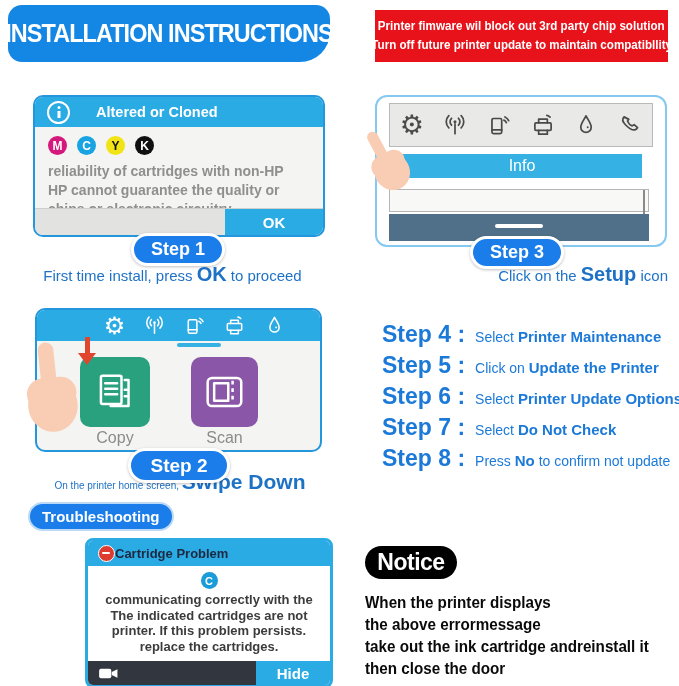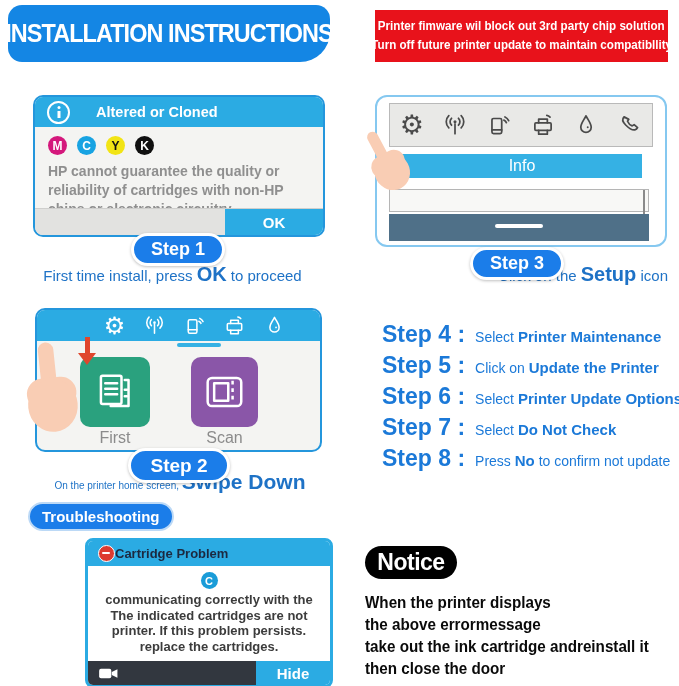--- a/index.html
+++ b/index.html
@@ -179,22 +179,22 @@
       <span class="info-circ"></span>
       <span class="dlg1-title">Altered or Cloned</span>
     </div>
     <div class="ink-row">
       <span class="ink ink-m">M</span>
       <span class="ink ink-c">C</span>
       <span class="ink ink-y">Y</span>
       <span class="ink ink-k">K</span>
     </div>
     <div class="dlg1-body">
+      <div>reliability of cartridges with non-HP</div>
       <div>HP cannot guarantee the quality or</div>
-      <div>reliability of cartridges with non-HP</div>
       <div>chips or electronic circuitry.</div>
     </div>
     <div class="dlg1-foot">
       <div class="grey"></div>
       <div class="okbtn">OK</div>
     </div>
   </div>
   <div class="abs pill-step" style="left:131px;top:225px;width:88px;height:27px;font-size:18px;">Step 1</div>
   <div class="abs caption" style="left:20px;top:263px;width:305px;">
     <span class="cap-pre">First time install, press </span><span class="cap-bold">OK</span><span class="cap-post"> to proceed</span>
@@ -222,21 +222,21 @@
     <div class="infobar">Info</div>
     <div class="rowlite"></div>
     <div class="scrollb"></div>
     <div class="rowslate">
         <div class="dash"></div>
       </div>
   </div>
   <svg class="abs hand" style="left:364px;top:126px;width:44px;height:68px;transform:rotate(-28deg);" viewBox="0 0 40 60">
       <use href="#i-hand"></use>
     </svg>
-  <div class="abs pill-step" style="left:470px;top:239px;width:88px;height:27px;font-size:18px;">Step 3</div>
+  <div class="abs pill-step" style="left:470px;top:228px;width:88px;height:27px;font-size:18px;">Step 3</div>
   <div class="abs caption" style="left:400px;top:263px;width:268px;text-align:right;">
     <span class="cap-pre">Click on the </span><span class="cap-bold">Setup</span><span class="cap-post"> icon</span>
   </div>
 
   <div class="abs panel2">
     <div class="homebar">
       <span class="tb-ic gear-glyph">⚙</span>
       <svg class="tb-ic" viewBox="0 0 24 24">
           <use href="#i-antenna"></use>
         </svg>
@@ -254,21 +254,21 @@
     <div class="tile tile-copy">
       <svg width="52" height="52" viewBox="0 0 48 48">
           <use href="#i-copy"></use>
         </svg>
     </div>
     <div class="tile tile-scan">
       <svg width="52" height="52" viewBox="0 0 48 48">
           <use href="#i-scan"></use>
         </svg>
     </div>
-    <div class="tile-label lbl-copy">First</div>
+    <div class="tile-label lbl-copy">Copy</div>
     <div class="tile-label lbl-scan">Scan</div>
   </div>
   <div class="abs red-arrow">
     <div class="stem"></div>
       <div class="head"></div>
   </div>
   <svg class="abs hand" style="left:20px;top:338px;width:62px;height:98px;transform:rotate(-6deg);" viewBox="0 0 40 60">
       <use href="#i-hand"></use>
     </svg>
   <div class="abs pill-step" style="left:128px;top:440px;width:96px;height:29px;font-size:19px;">Step 2</div>

